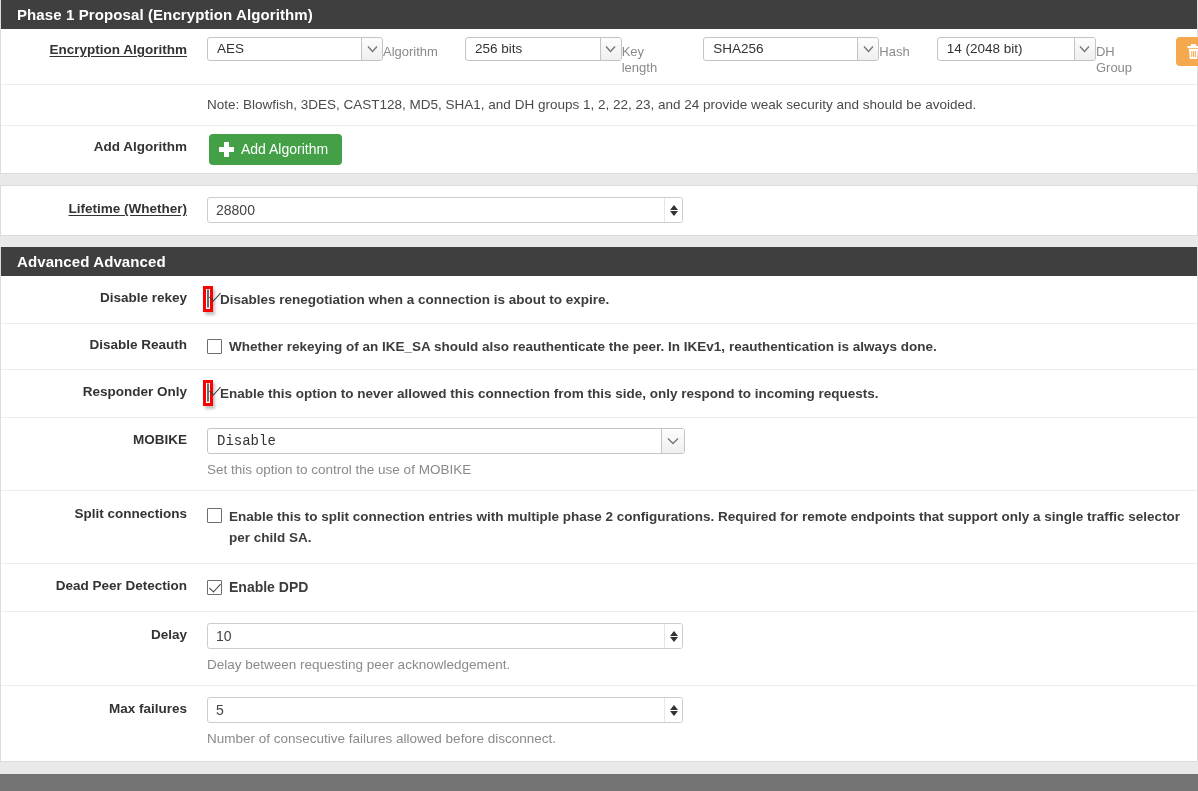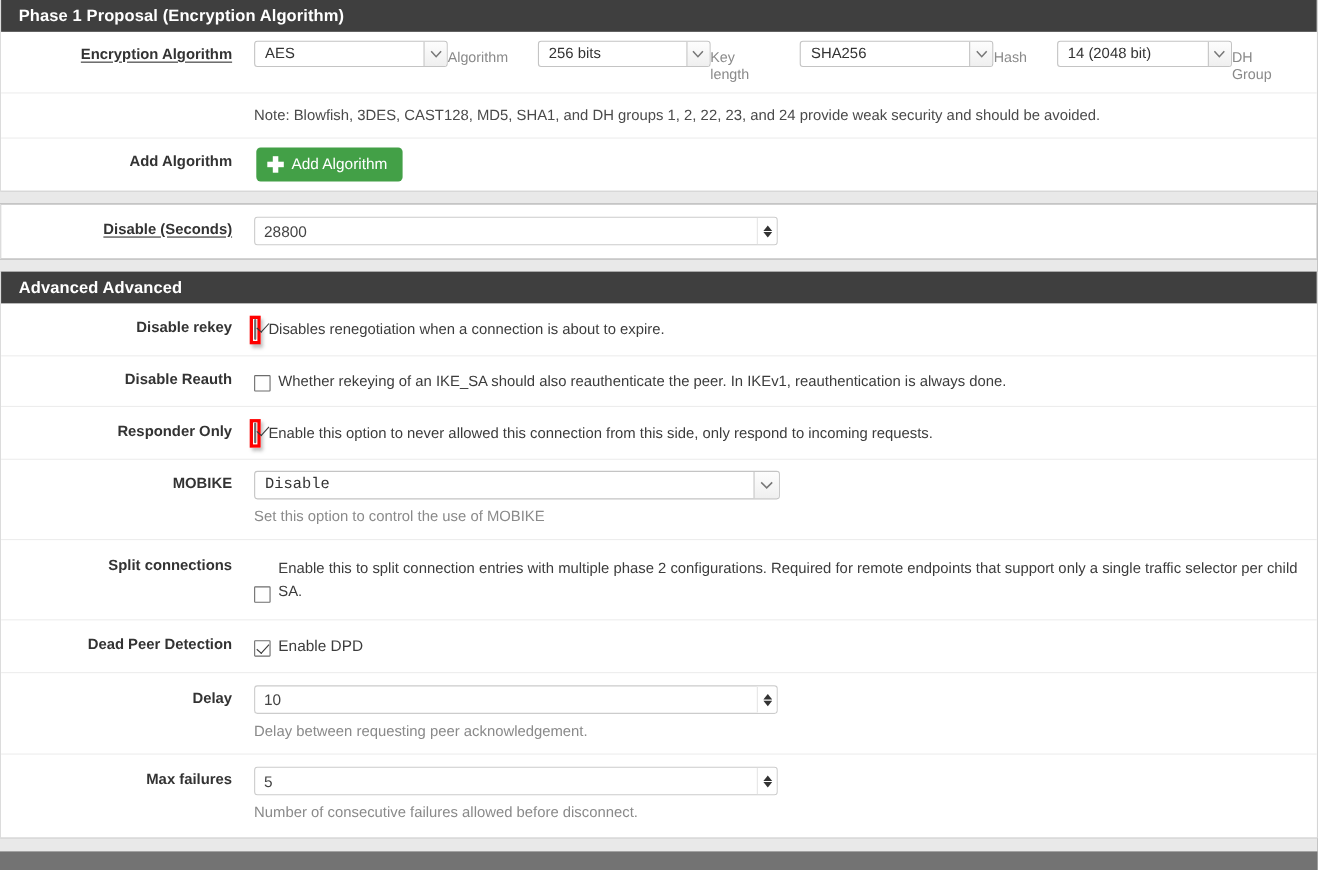--- a/index.html
+++ b/index.html
@@ -38,21 +38,20 @@
   }
   .row.noborder { border-bottom: none; }
   .label-col {
     width: 196px;
     min-width: 196px;
     text-align: right;
     padding: 13px 10px 0 0;
     font-size: 13.5px;
     font-weight: bold;
     color: #333;
-    margin-left: 24px;
   }
   .label-col.req u, .label-col .req {
     text-decoration: underline;
     text-underline-offset: 2px;
   }
   .field-col {
     flex: 1;
     padding: 8px 12px 8px 10px;
     min-width: 0;
   }
@@ -160,21 +159,21 @@
     display: flex; flex-direction: column;
     align-items: center; justify-content: center;
     gap: 1px;
     background: #fff;
   }
   .spin .ar { width:0;height:0;border-left:4px solid transparent;border-right:4px solid transparent; }
   .spin .up { border-bottom: 5px solid #333; }
   .spin .dn { border-top: 5px solid #333; }
 
   
-  .cbline { display: flex; align-items: flex-end; }
+  .cbline { display: flex; align-items: flex-start; font-weight: bold; }
   .cbbox {
     width: 15px; height: 15px; min-width: 15px;
     border: 1px solid #6d6d6d;
     background: #fff;
     border-radius: 1px;
     position: relative;
     margin-top: 2px;
   }
   .cbbox.checked:after {
     content:"";
@@ -318,21 +317,21 @@
 
     </div>
   </div>
 
   <div class="gap"></div>
 
   <div class="panel" style="border-top:1px solid #dcdcdc;">
     <div class="panel-body">
       <div class="row noborder">
         <div class="label-col" style="padding-top:15px;">
-          <span class="req">Disable (Seconds)</span>
+          <span class="req">Lifetime (Whether)</span>
         </div>
         <div class="field-col" style="padding-top:11px;padding-bottom:12px;">
           <div class="numwrap">
             <div class="numval">28800</div>
             <div class="spin">
               <span class="ar up"></span>
               <span class="ar dn"></span>
             </div>
           </div>
         </div>

